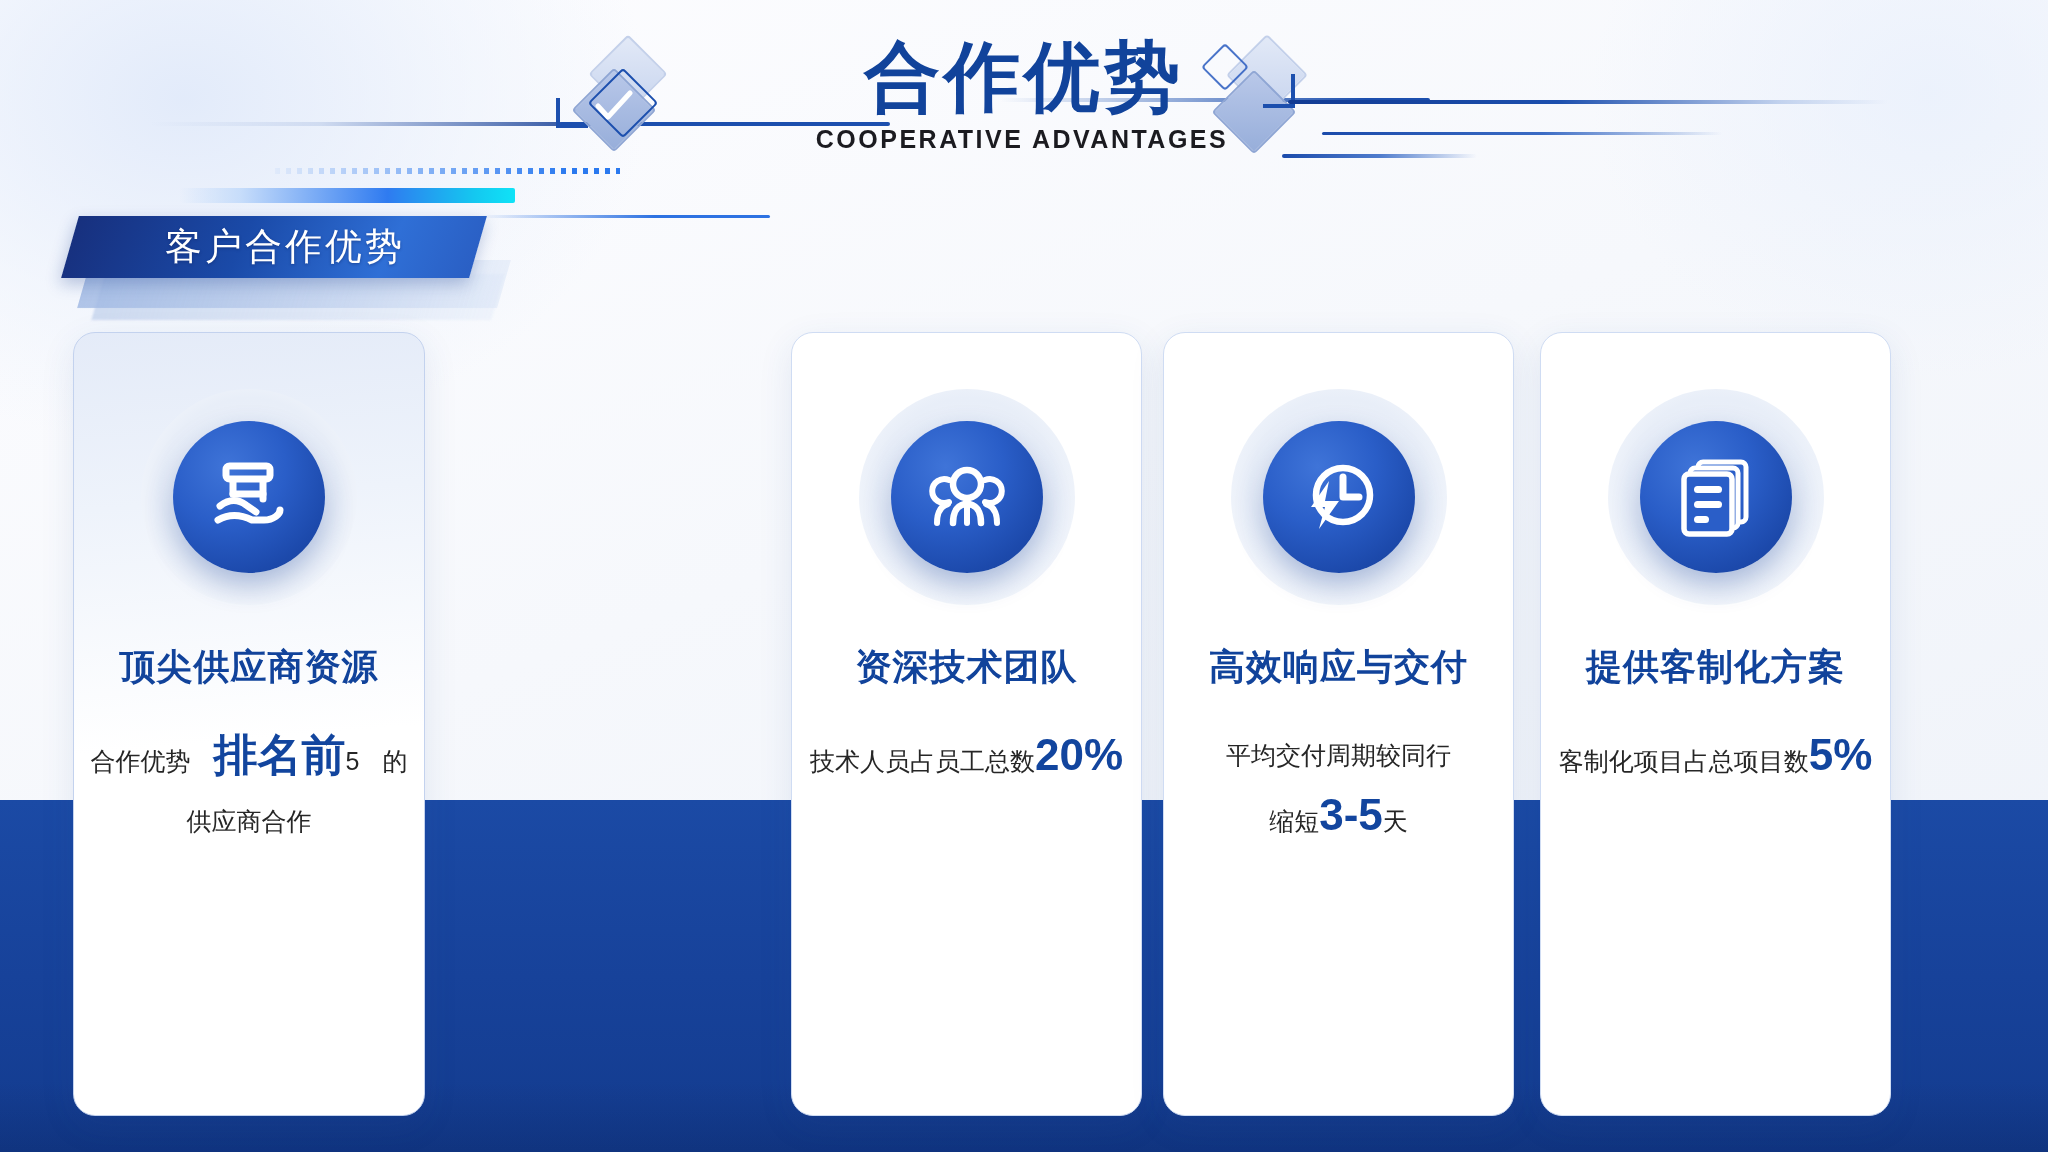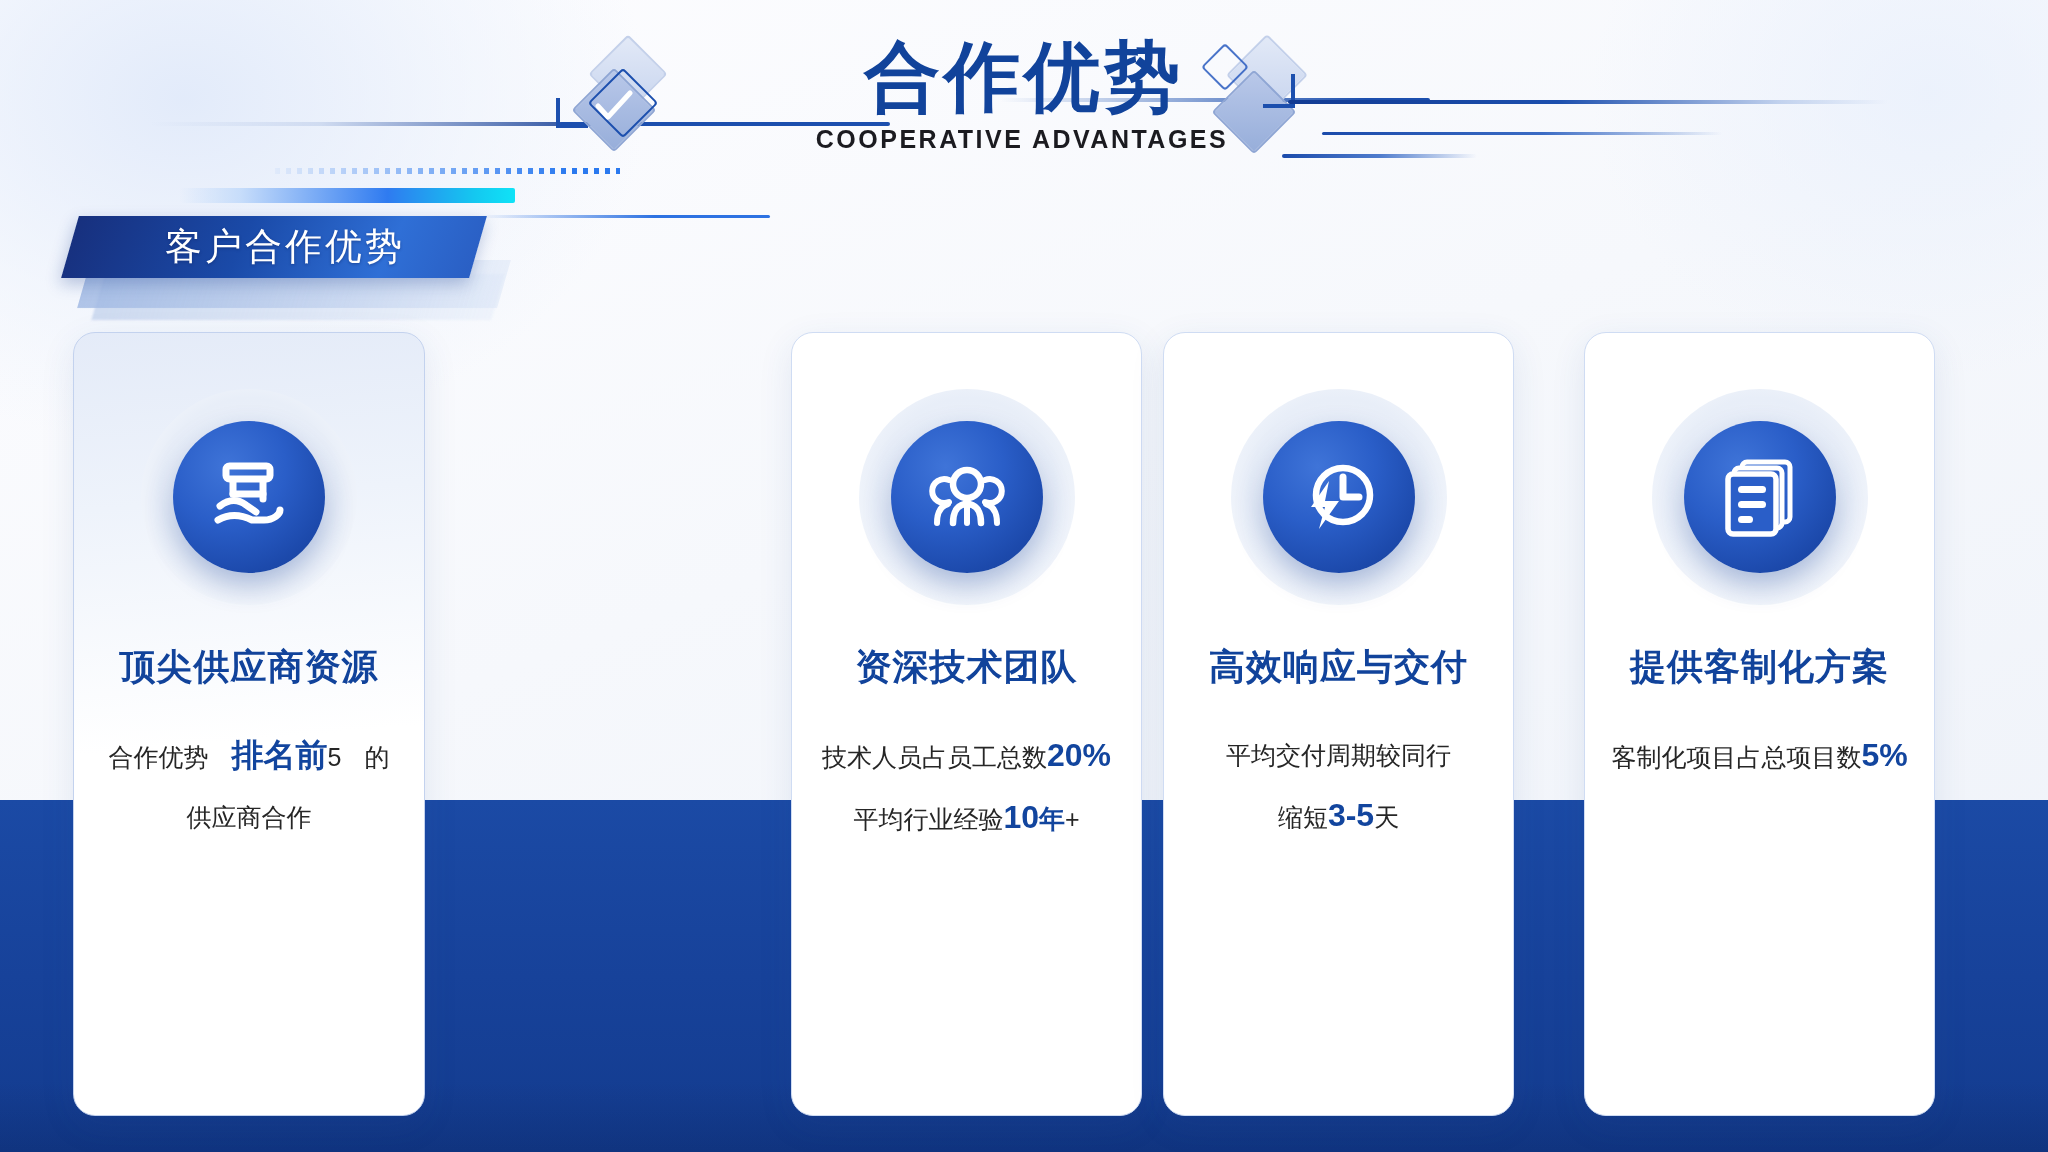--- a/index.html
+++ b/index.html
@@ -196,21 +196,21 @@
     border-radius: 22px;
     border: 1px solid #cfdcf3;
     box-shadow: 0 10px 34px rgba(40,76,150,.10);
     overflow: hidden;
   }
   .card.c1 { left: 73px;   background: linear-gradient(175deg, #e4ebf8 0%, #eef3fb 22%, #ffffff 52%, #ffffff 100%); border-color: #c3d2ee; }
   .card.c3 { left: 1063px; }
   .card.c4 { left: 1540px; }
   .card.c3 { left: 791px;  width: 349px; }
   .card.c4 { left: 1163px; width: 349px; }
-  .card.c5 { left: 1584px; width: 349px; }
+  .card.c5 { left: 1540px; width: 349px; }
 
   
   .icon-halo {
     position: absolute;
     left: 50%;
     top: 56px;
     width: 216px; height: 216px;
     margin-left: -108px;
     border-radius: 50%;
     background: radial-gradient(circle at 50% 45%, #eef2fa 0%, #e8eef8 55%, #f4f7fc 78%, rgba(255,255,255,0) 100%);
@@ -251,21 +251,21 @@
   }
   .card-line {
     font-size: 25px;
     line-height: 60px;
     color: #262626;
     white-space: nowrap;
   }
   .hl {
     color: #12459e;
     font-weight: 700;
-    font-size: 32px;
+    font-size: 44px;
     letter-spacing: 0px;
   }
   .hl-sm { font-size: 26px; font-weight: 700; color: #12459e; }
   .plain-num { font-size: 25px; color: #262626; }
   .spacer-word { padding: 0 8px; }
 </style>
 </head>
 <body>
 
 <div class="slide">
@@ -366,23 +366,20 @@
           <path d="M14 63 C14 52, 18 46, 25 44" stroke="#fff" stroke-width="6" stroke-linecap="round"></path>
           <path d="M74 63 C74 52, 70 46, 63 44" stroke="#fff" stroke-width="6" stroke-linecap="round"></path>
           <path d="M44 44 L44 63" stroke="#fff" stroke-width="6" stroke-linecap="round"></path>
         </svg>
       </div>
       <div class="card-title">资深技术团队</div>
       <div class="card-lines">
         <div class="card-line">
           <span>技术人员占员工总数</span><span class="hl">20%</span>
         </div>
-        <div class="card-line">
-          <span>平均行业经验</span><span class="hl">10</span><span class="hl-sm">年</span><span>+</span>
-        </div>
       </div>
     </div>
 
     <div class="card c4">
       <div class="icon-halo"></div>
       <div class="icon-circle">
         <svg width="88" height="84" viewBox="0 0 88 84" fill="none">
           <circle cx="48" cy="40" r="27" stroke="#fff" stroke-width="6.5"></circle>
           <path d="M48 22 L48 42 L64 42" stroke="#fff" stroke-width="7" stroke-linecap="round" stroke-linejoin="round"></path>
           <path d="M34 26 L16 52 L30 52 L24 74 L44 46 L30 46 Z" fill="#fff"></path>

